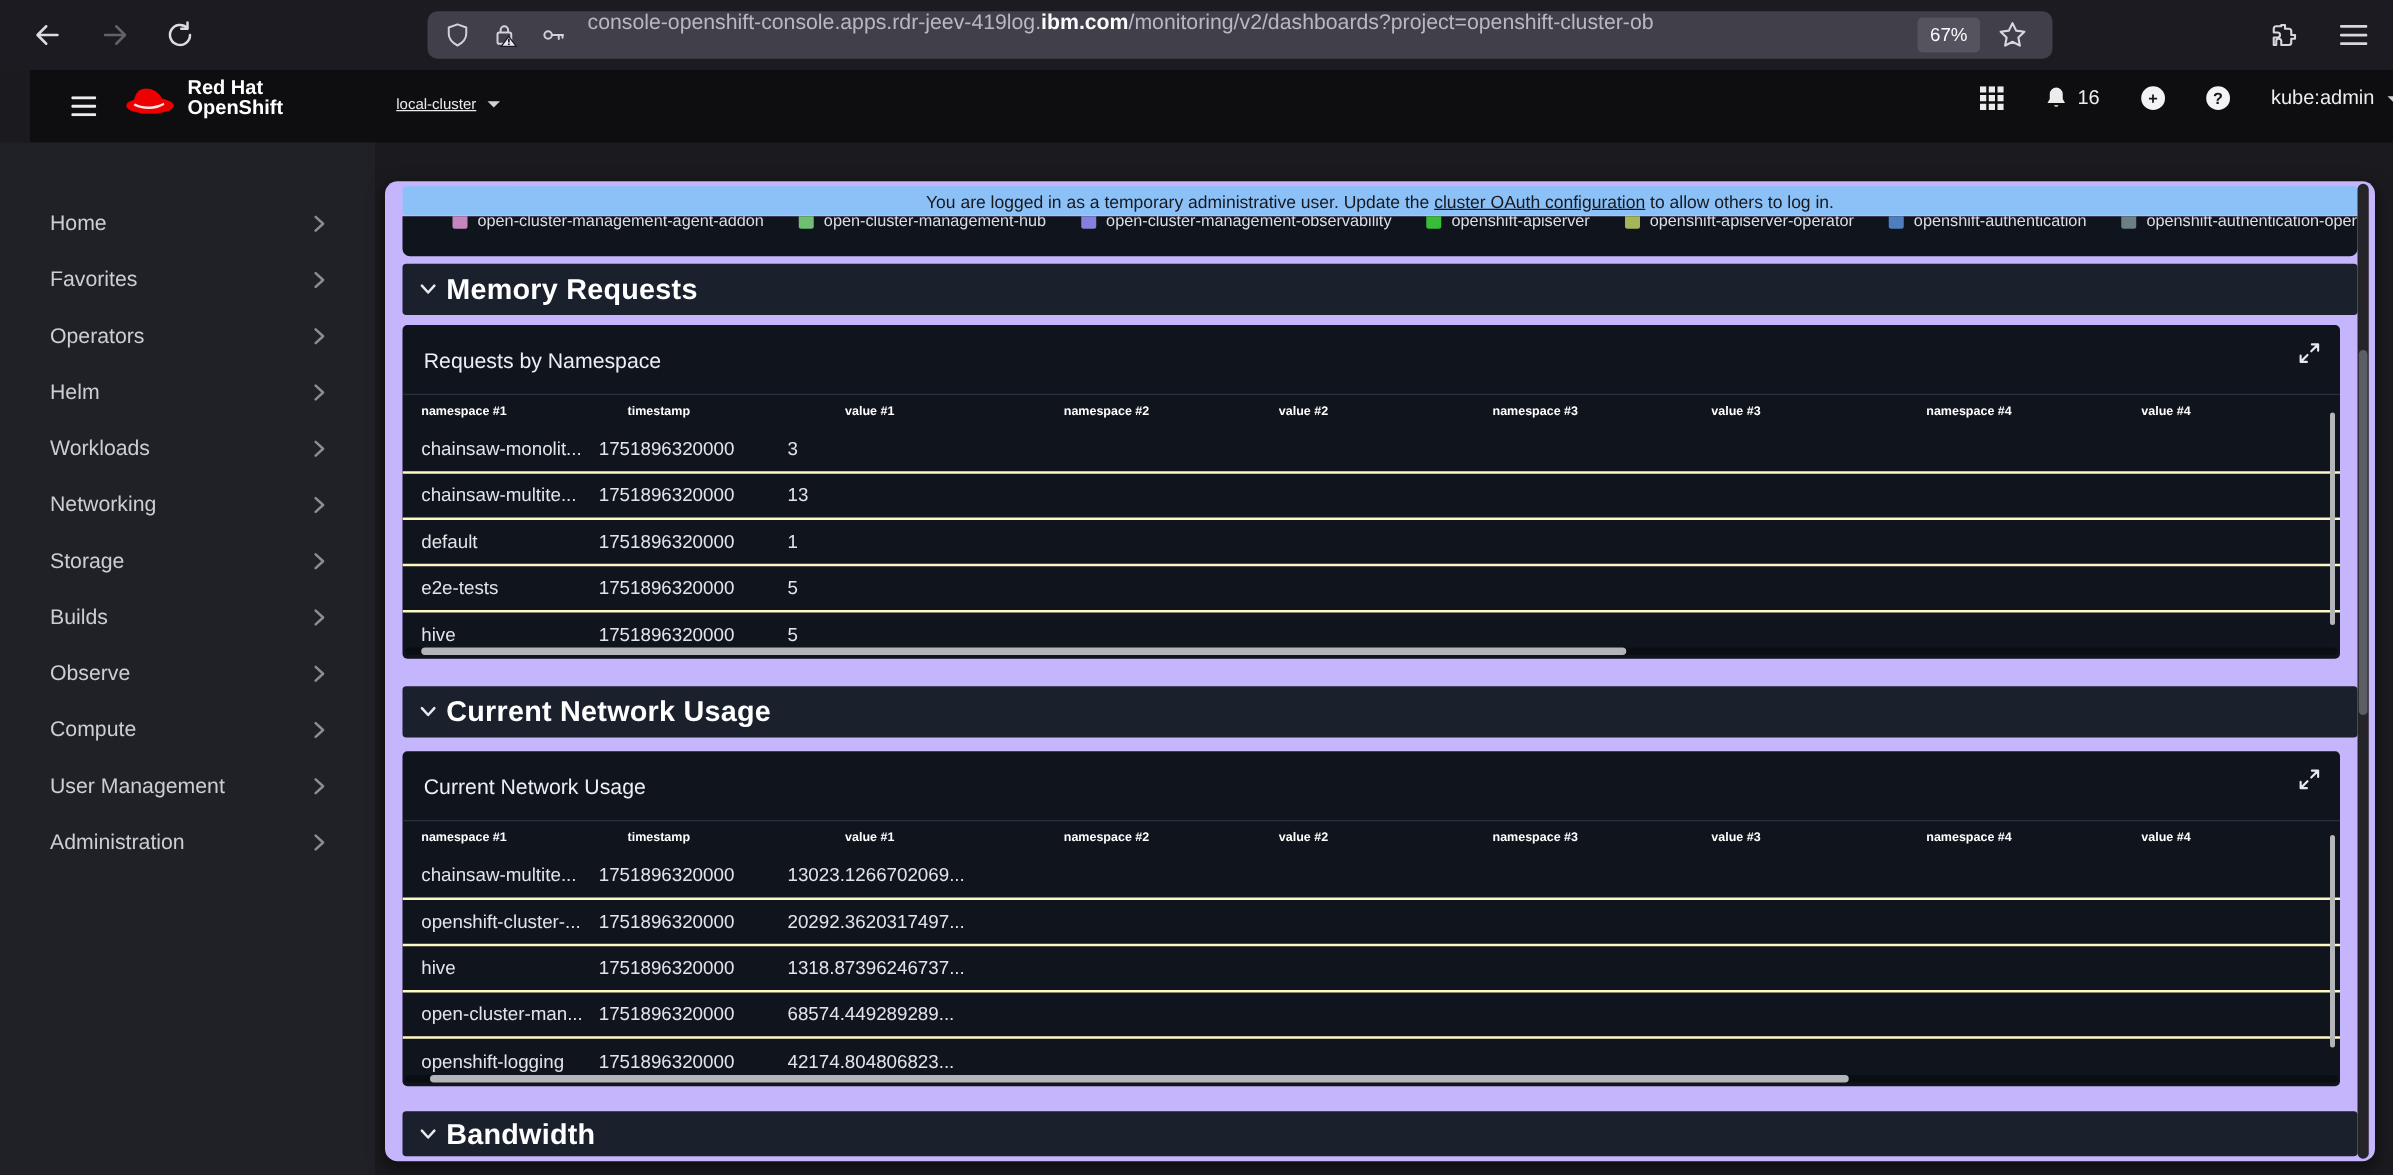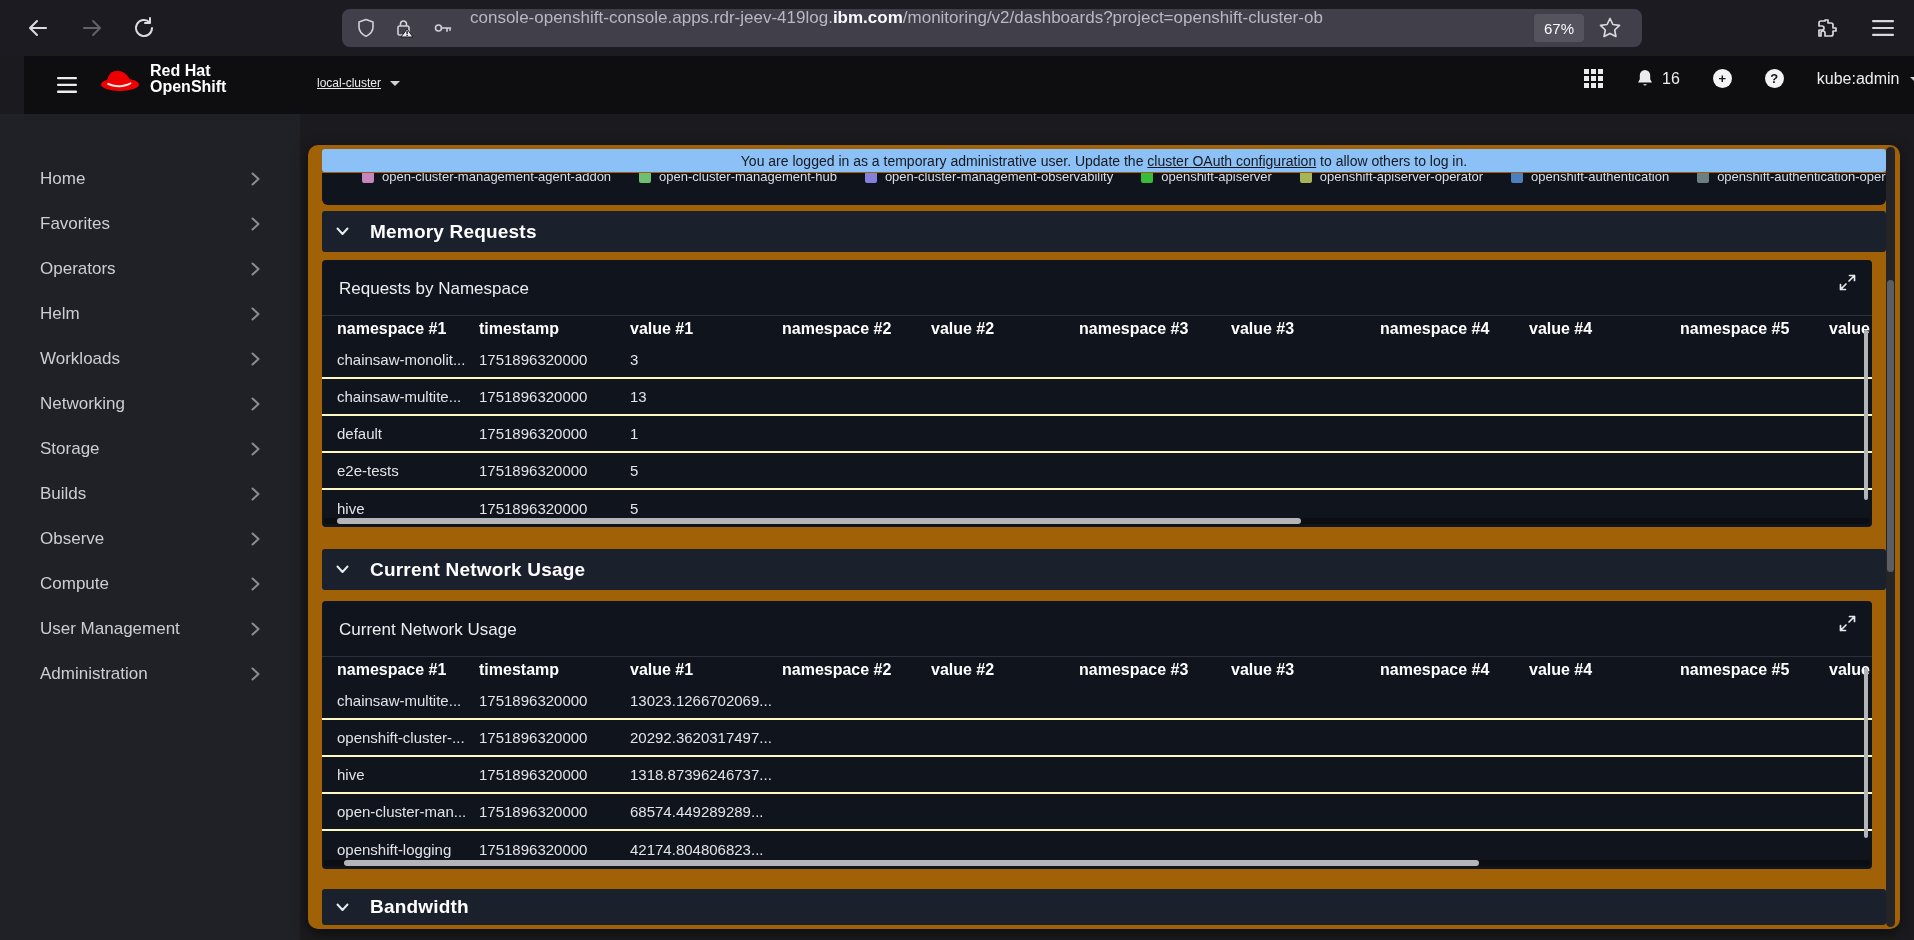--- a/index.html
+++ b/index.html
@@ -35,49 +35,49 @@
                 display:flex; align-items:center; justify-content:center; font-size:13px; font-weight:700; }
   .bell-wrap { display:flex; align-items:center; gap:8px; }
 
   
   .sidebar { position:absolute; left:0; top:114px; width:300px; height:826px; background:#1f2126; padding-top:42px; }
   .side-item { position:relative; height:45px; display:flex; align-items:center; padding-left:40px; cursor:pointer; }
   .side-item span.lbl { font-size:17px; color:#ccced3; }
   .side-chev { position:absolute; right:40px; top:16px; width:9px; height:14px; color:#8b8d92; }
 
   
-  .sheet { position:absolute; left:308px; top:145px; width:1592px; height:784px; background:#a16207;
+  .sheet { position:absolute; left:308px; top:145px; width:1592px; height:784px; background:#c4b5fd;
            border-radius:10px; box-shadow:0 4px 14px rgba(0,0,0,.55); }
   .page-vscroll { position:absolute; left:1886px; top:147px; width:9px; height:780px; background:#242429; border-radius:5px; }
   .page-vscroll .thumb { position:absolute; left:1px; top:133px; width:7px; height:292px; background:#5c5e66; border-radius:4px; }
 
   .banner { position:absolute; left:14px; top:4px; right:14px; height:23px; background:#8bc1f7;
             border-radius:3px; display:flex; align-items:center; justify-content:center;
             font-size:14px; color:#17181c; }
   .banner a { color:#17181c; text-decoration:underline; cursor:pointer; }
 
   .legend-card { position:absolute; left:14px; top:28px; right:14px; height:32px; background:#10141d;
                  border-radius:0 0 6px 6px; overflow:hidden; }
   .legend-row { position:absolute; left:40px; top:-4px; right:0; display:flex; gap:28px; white-space:nowrap; }
   .chip { display:flex; align-items:center; gap:8px; font-size:13px; color:#dcdee3; }
   .swatch { width:12px; height:12px; border-radius:2px; flex:0 0 auto; }
 
   .band { position:absolute; left:14px; right:14px; height:41px; background:#1b202d; border-radius:3px;
           display:flex; align-items:center; }
   .band .chev { margin-left:14px; width:13px; height:11px; color:#e8eaee; flex:0 0 auto; cursor:pointer; }
-  .band .title { margin-left:21px; font-size:19px; font-weight:700; color:#fff; letter-spacing:.2px; }
+  .band .title { margin-left:8px; font-size:23px; font-weight:700; color:#fff; letter-spacing:.2px; }
 
   .card { position:absolute; left:14px; right:28px; background:#10141d; border-radius:4px; overflow:hidden; }
   .card-head { position:relative; height:56px; border-bottom:1px solid #2b303b; }
   .card-title { position:absolute; left:17px; top:19px; font-size:17px; color:#eceef2; }
   .expand-btn { position:absolute; right:16px; top:14px; width:17px; height:17px; color:#e6e8ec; cursor:pointer; }
 
   .tgrid { display:grid; grid-template-columns:142px 151px 152px 149px 148px 152px 149px 149px 151px 149px 160px;
            padding-left:15px; align-items:center; }
-  .thead-row { height:26px; font-size:16px; font-weight:700; color:#fff; }
+  .thead-row { height:26px; font-size:10px; font-weight:700; color:#fff;gap:23px; }
   .t-row { height:37px; font-size:15px; color:#e2e4e8; border-bottom:2px solid #fef9c3; }
   .t-row:last-child { border-bottom:none; }
   .cell { overflow:hidden; white-space:nowrap; padding-right:10px; }
 
   .hscroll { position:absolute; left:2px; right:2px; bottom:3px; height:6px; background:rgba(0,0,0,.35); border-radius:3px; }
   .hscroll .thumb { position:absolute; top:0; height:6px; background:#b3b5b9; border-radius:3px; }
   .vsliver { position:absolute; right:4px; width:4px; background:#b3b5b9; border-radius:2px; }
 </style>
 </head>
 <body>

